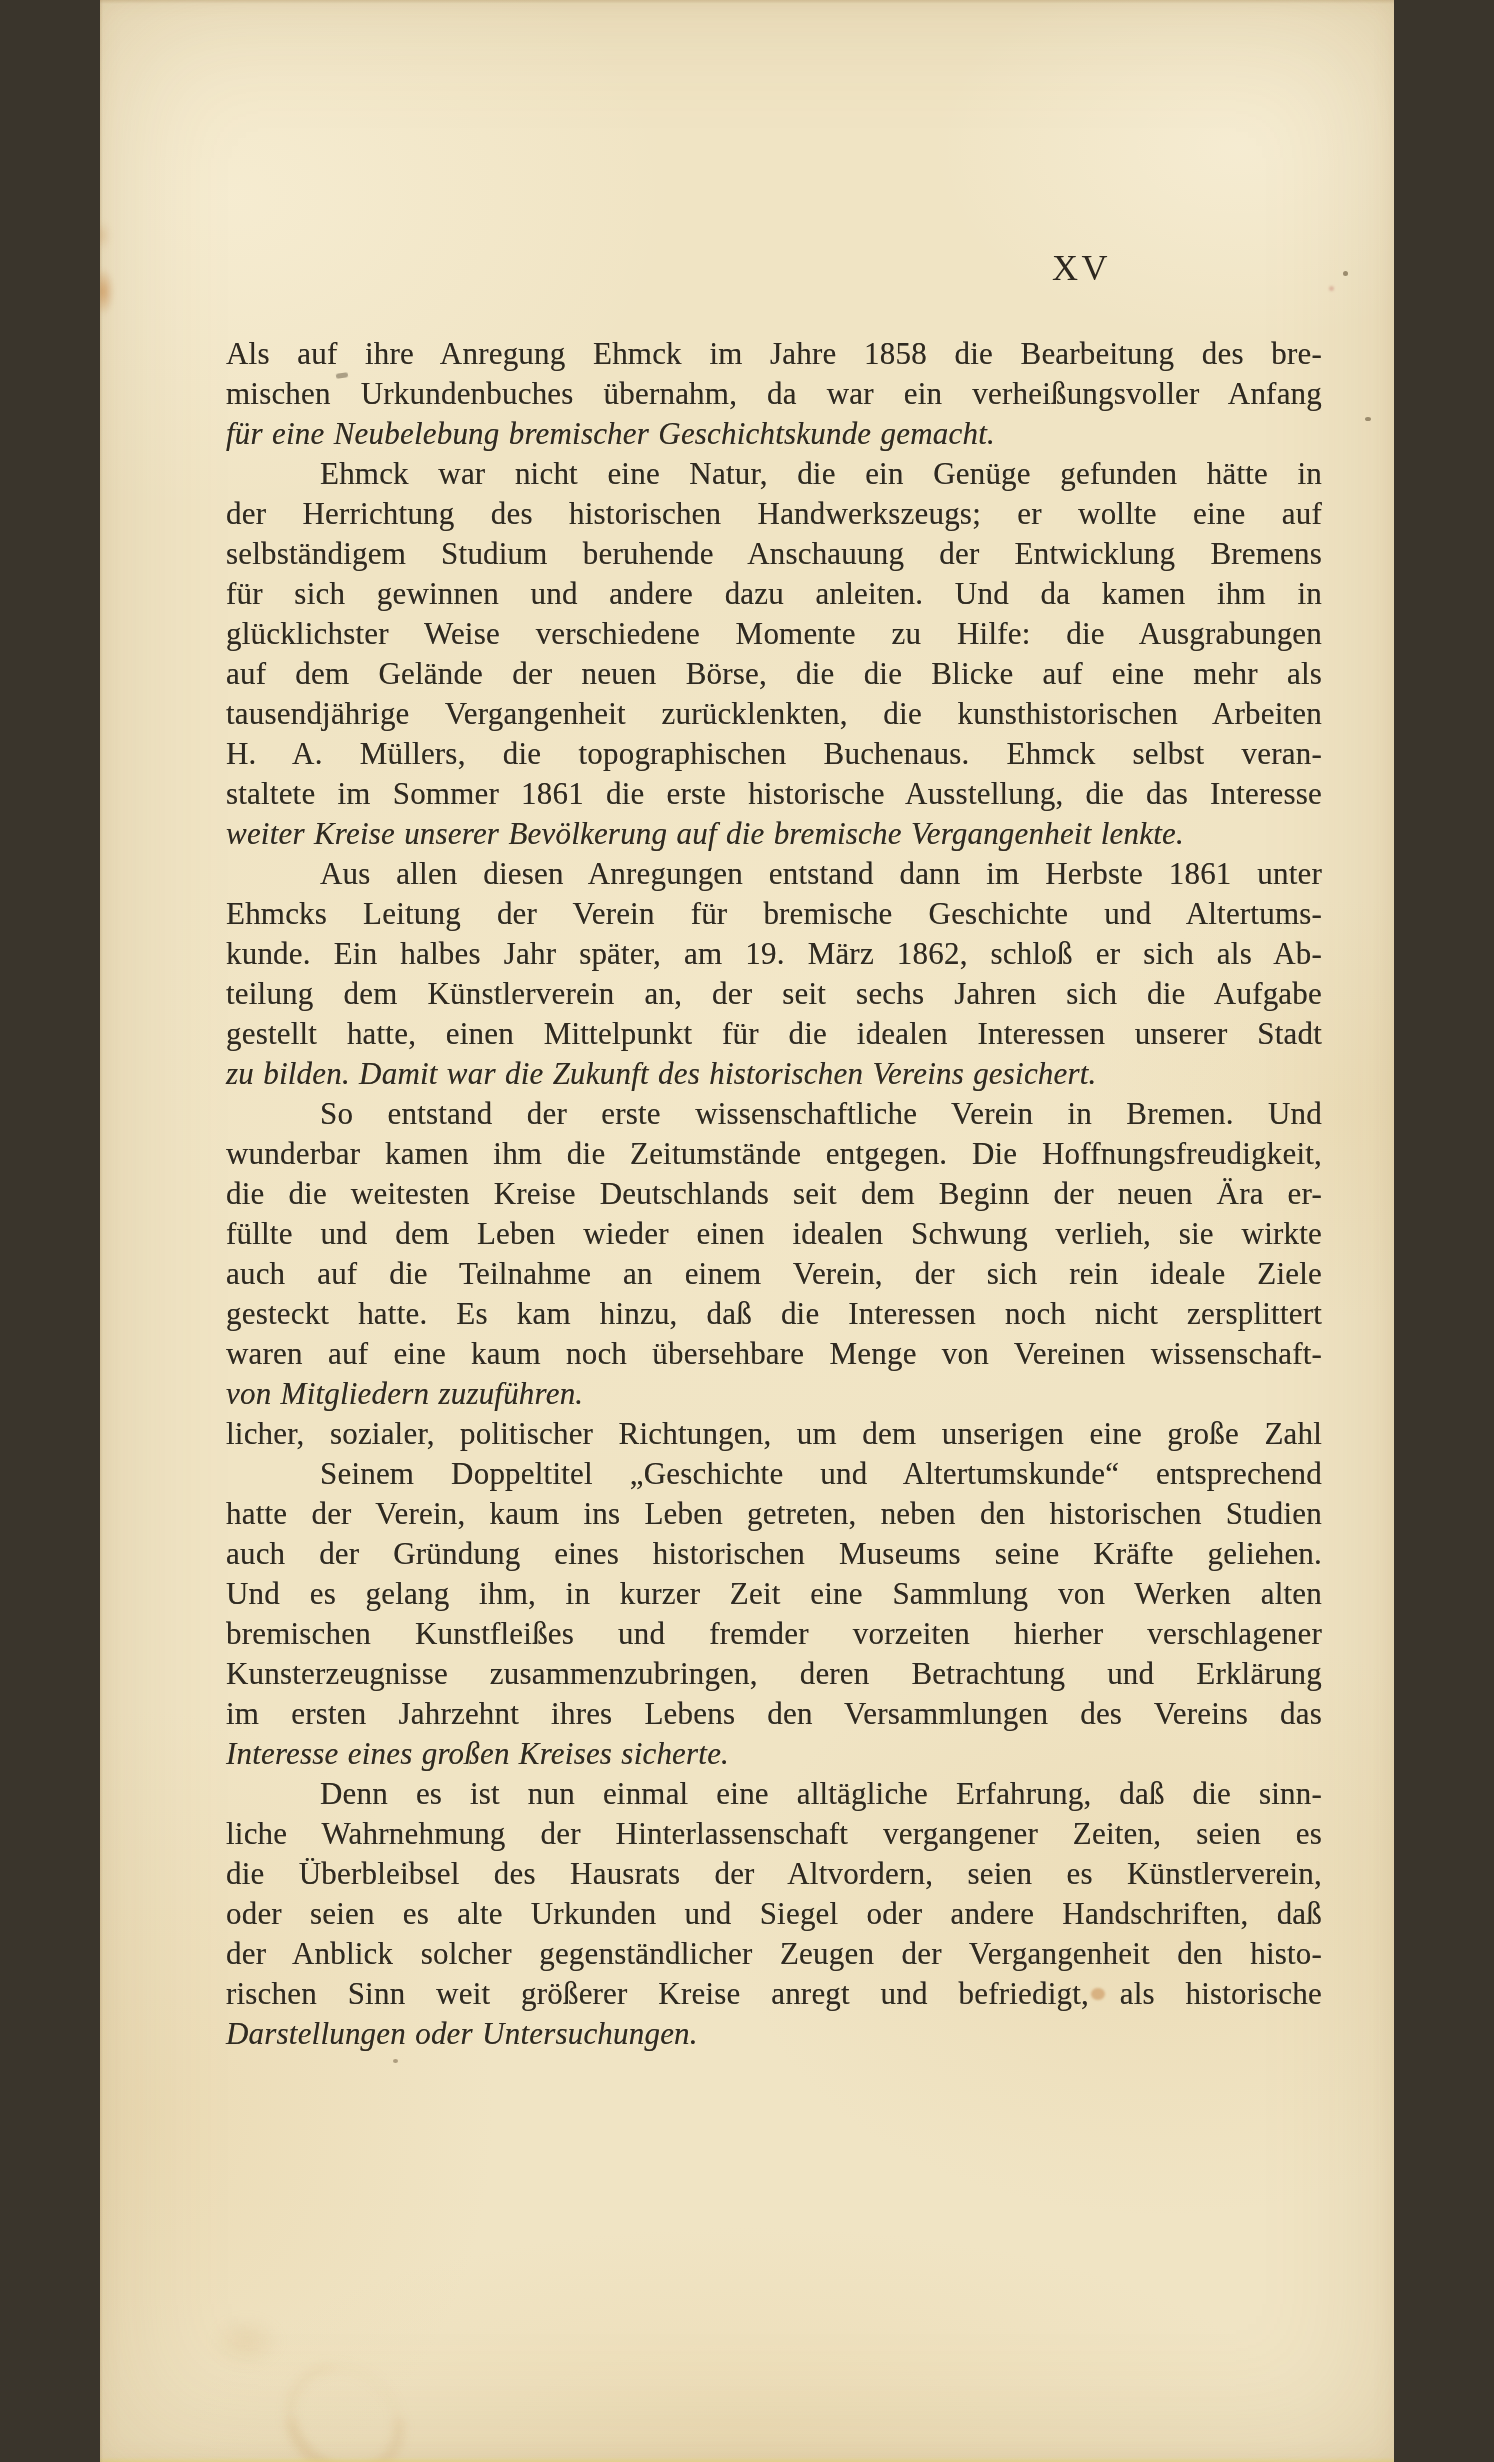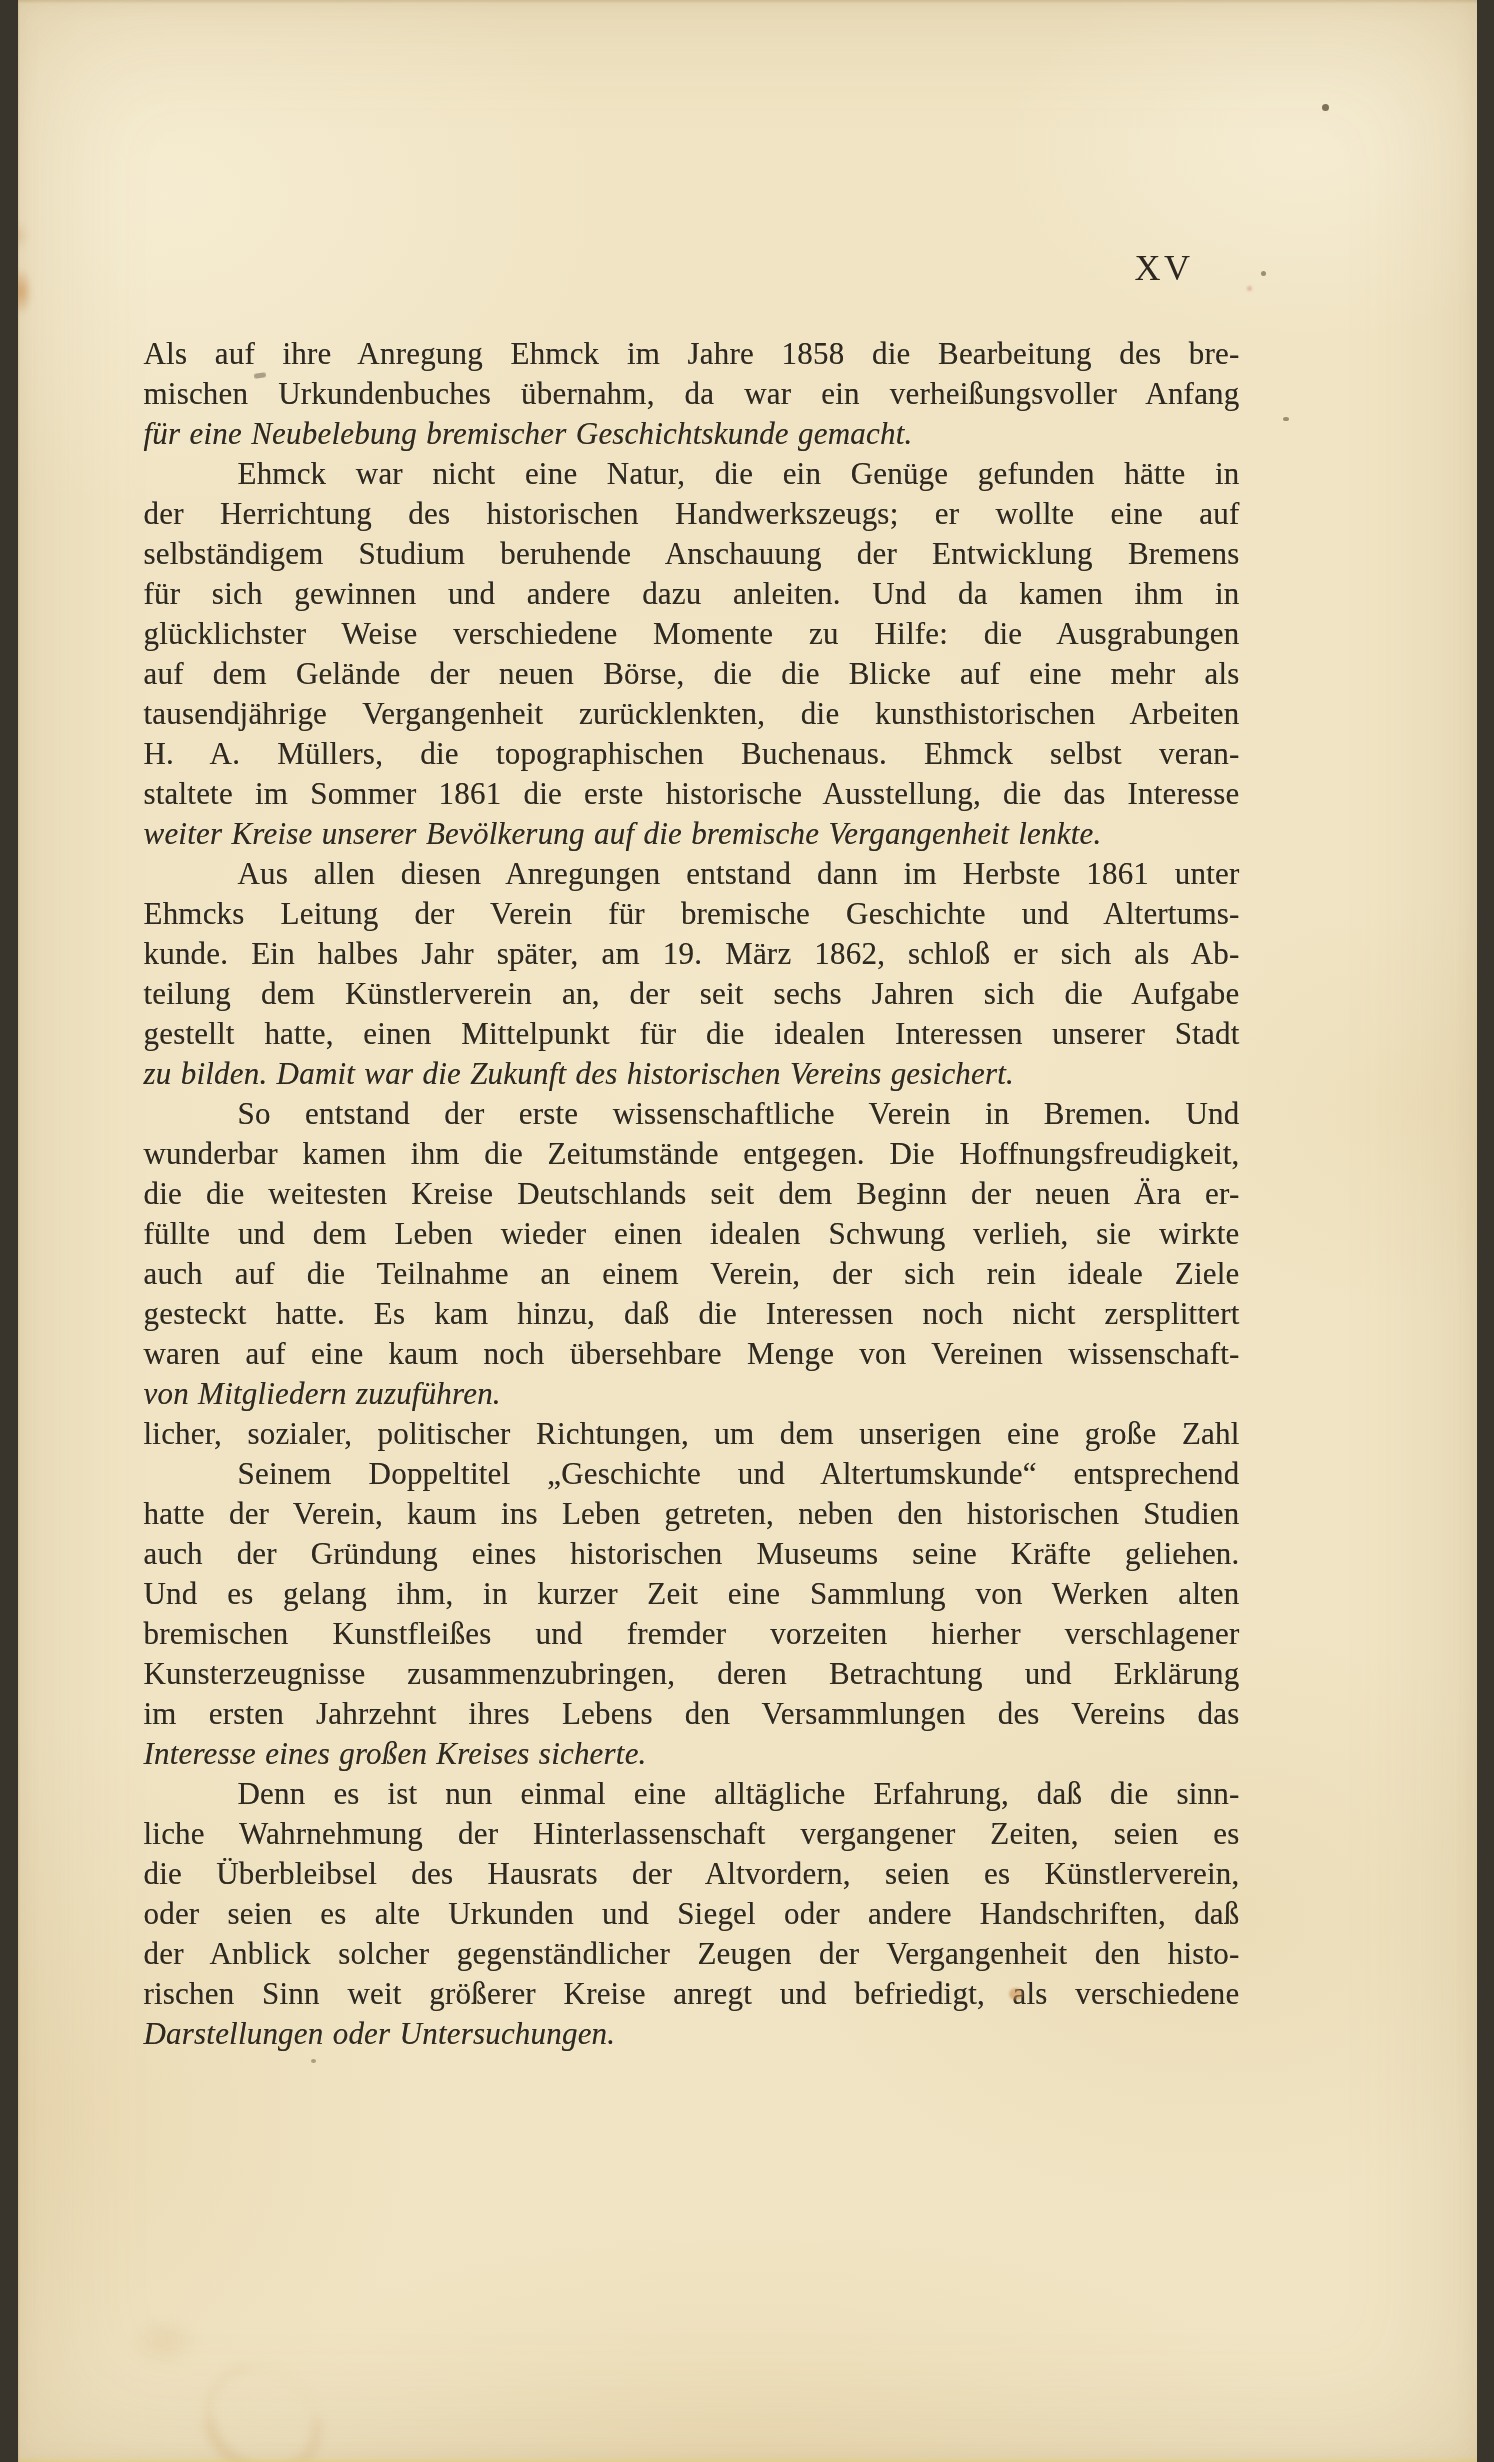--- a/index.html
+++ b/index.html
@@ -1,19 +1,19 @@
 <!DOCTYPE html>
 <html style="font-size:14px"><head>
 <meta charset="utf-8">
 <style>
   html, body { margin: 0; padding: 0; background: #3a352c; }
 
   .page {
     position: relative;
-    width: 1459px;
+    width: 1294px;
     height: 2462px;
     margin: 0 auto;
     overflow: hidden;
     background-color: #f0e4c4;
     background-image:
       radial-gradient(ellipse 439px 281px at 88% 6%,  rgba(255,250,235,0.35), transparent 70%),
       radial-gradient(ellipse 615px 439px at 10% 8%,  rgba(252,245,224,0.45), transparent 72%),
       radial-gradient(ellipse 791px 615px at 48% 42%, rgba(249,239,211,0.30), transparent 75%),
       radial-gradient(ellipse 571px 395px at 82% 78%, rgba(221,195,141,0.22), transparent 75%),
       radial-gradient(ellipse 457px 545px at 4% 86%,  rgba(223,197,145,0.28), transparent 75%),
@@ -148,21 +148,21 @@
         <div class="line">Kunsterzeugnisse zusammenzubringen, deren Betrachtung und Erklärung</div>
         <div class="line">im ersten Jahrzehnt ihres Lebens den Versammlungen des Vereins das</div>
         <div class="line lastline">Interesse eines großen Kreises sicherte.</div>
       </div>
       <div class="paragraph">
         <div class="line indent">Denn es ist nun einmal eine alltägliche Erfahrung, daß die sinn-</div>
         <div class="line">liche Wahrnehmung der Hinterlassenschaft vergangener Zeiten, seien es</div>
         <div class="line">die Überbleibsel des Hausrats der Altvordern, seien es Künstlerverein,</div>
         <div class="line">oder seien es alte Urkunden und Siegel oder andere Handschriften, daß</div>
         <div class="line">der Anblick solcher gegenständlicher Zeugen der Vergangenheit den histo-</div>
-        <div class="line">rischen Sinn weit größerer Kreise anregt und befriedigt, als verschiedene</div>
+        <div class="line">rischen Sinn weit größerer Kreise anregt und befriedigt, als historische</div>
         <div class="line lastline">Darstellungen oder Untersuchungen.</div>
       </div>
     </div>
 
   <div class="decor stain-edge-a"></div>
   <div class="decor stain-edge-b"></div>
   <div class="decor stain-ring"></div>
   <div class="decor stain-blob-a"></div>
   <div class="decor dot-tan"></div>
   <div class="decor speck speck-1"></div>

